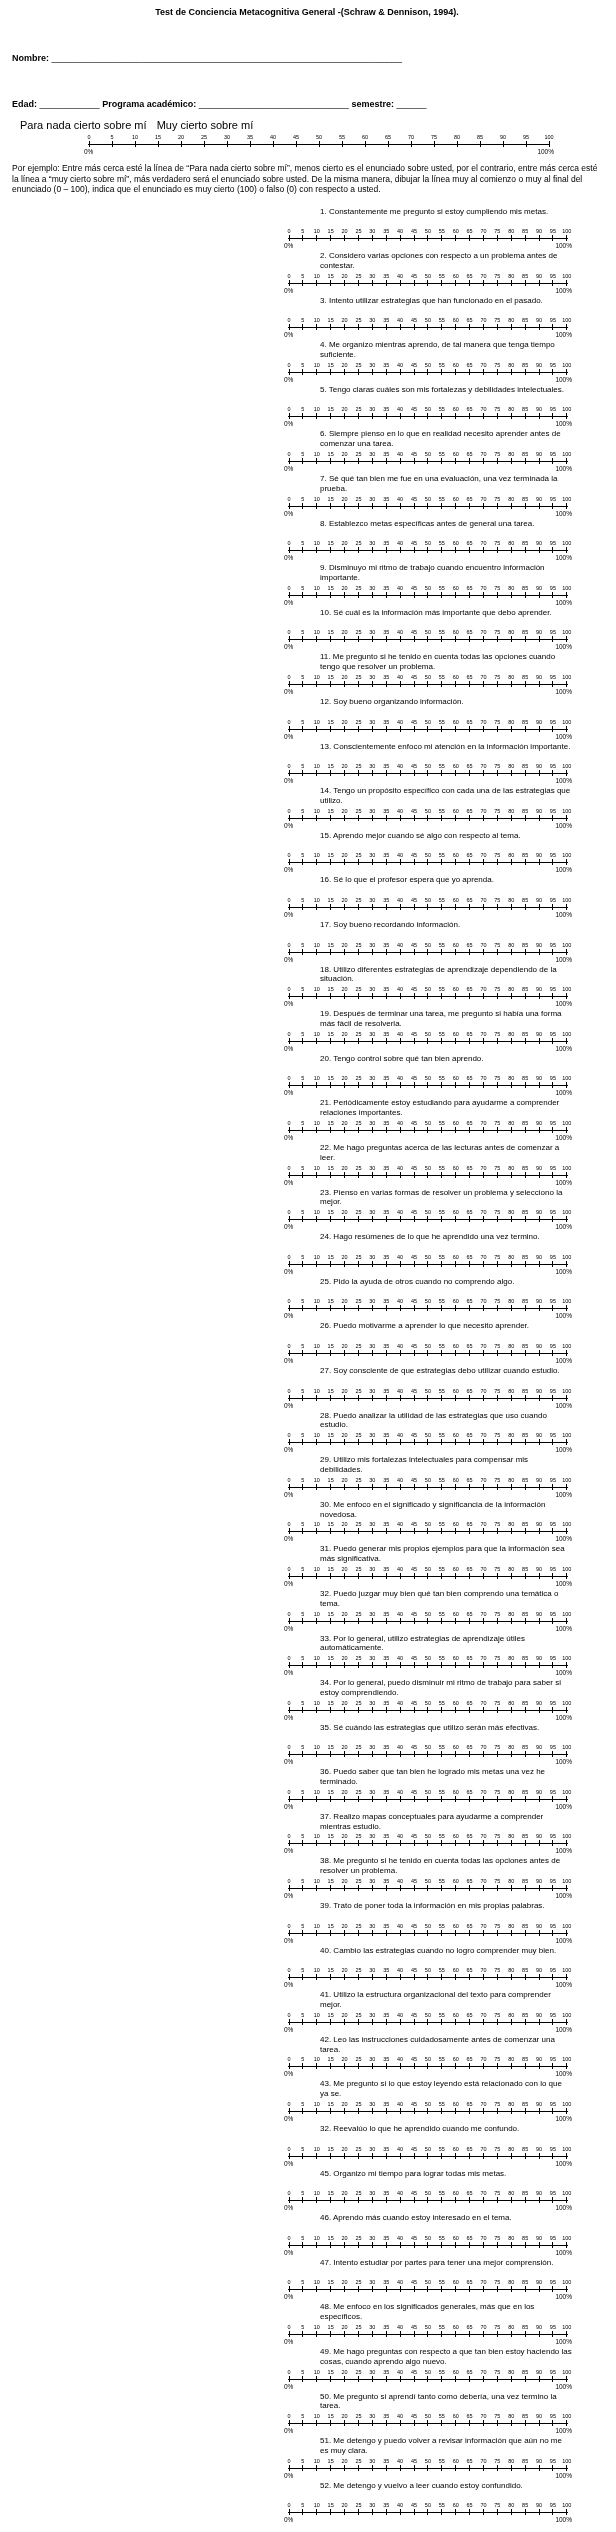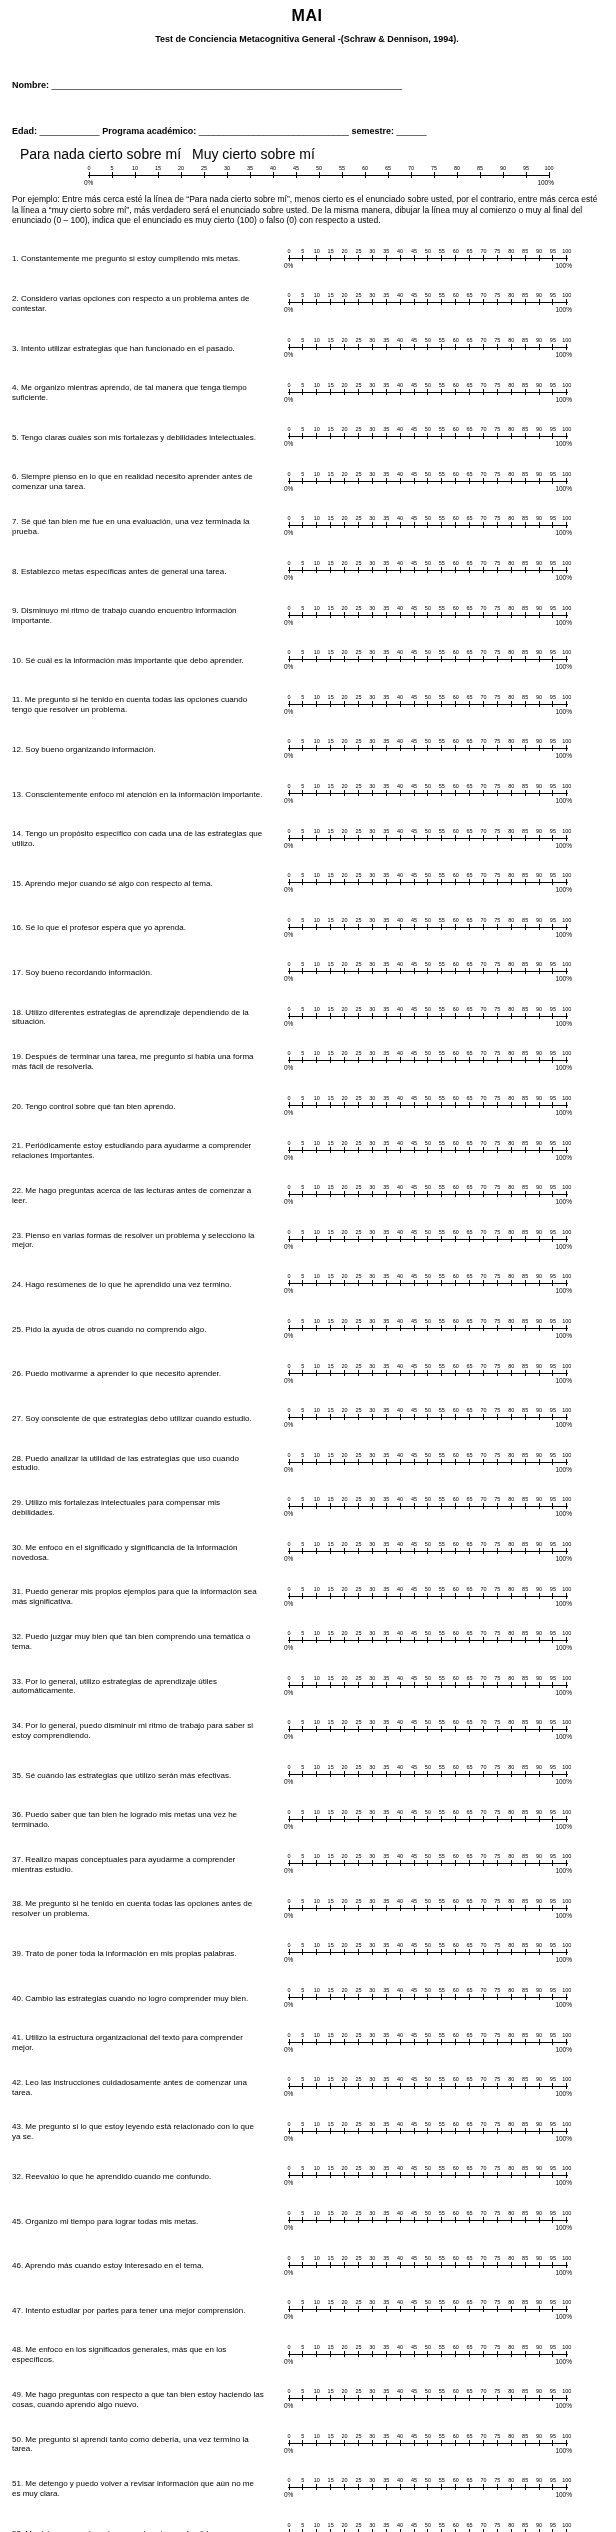--- a/index.html
+++ b/index.html
@@ -13,46 +13,45 @@
 
   .title   { text-align:center; font-size:16px; font-weight:bold; letter-spacing:.5px; margin-bottom:9px; }
   .subtitle{ text-align:center; font-size:9px;  font-weight:bold; margin-bottom:13px; }
 
   .field-line { font-size:9px; margin-bottom:10px; white-space:nowrap;margin-top:36px; }
   .b { font-weight:bold; }
   .blank { font-weight:normal; }
 
   .para { font-size:8.5px; line-height:10.5px; margin-bottom:7px; max-width:592px; }
 
-  .anchors { font-size:14px; margin-bottom:3px;padding-left:8px; }
+  .anchors { font-size:11px; margin-bottom:3px;padding-left:8px; }
   .anchors span + span { margin-left:7px; }
 
   
   .scale { width:288px; flex:none; }
   .example-scale { width:470px; margin-left:72px; margin-bottom:7px; }
   .ruler { display:flex; justify-content:space-between; position:relative; cursor:crosshair; }
   .ruler::after { content:""; position:absolute; left:4px; right:4px; bottom:2px; height:1px; background:#000; }
   .tick { display:flex; flex-direction:column; align-items:center; width:10px; }
   .num  { font-size:5.5px; line-height:7px; white-space:nowrap; }
   .mark { width:1px; height:6px; background:#000; }
   .pct-row { display:flex; justify-content:space-between; font-size:6.5px; line-height:8px; margin-top:1px; }
 
   .example-para { margin-bottom:11px; }
 
   
   #questions { width:560px; }
-  .question-row { display:flex; justify-content:space-between; align-items:center; min-height:44.6px; }
+  .question-row { display:flex; justify-content:space-between; align-items:flex-end; min-height:44.6px;flex-direction:column; }
   .q-text-wrap { width:252px; font-size:8px; line-height:9.8px; padding-top:1px; }
 </style>
 </head>
 <body>
 
 <div class="page">
 
-  <h1 class="title">MAI</h1>
   <div class="subtitle">Test de Conciencia Metacognitiva General -(Schraw &amp; Dennison, 1994).</div>
 
   <div class="field-line">
     <span class="b">Nombre:</span>
     <span class="blank">______________________________________________________________________</span>
   </div>
 
   <div class="field-line">
     <span class="b">Edad:</span>
     <span class="blank">____________</span>

